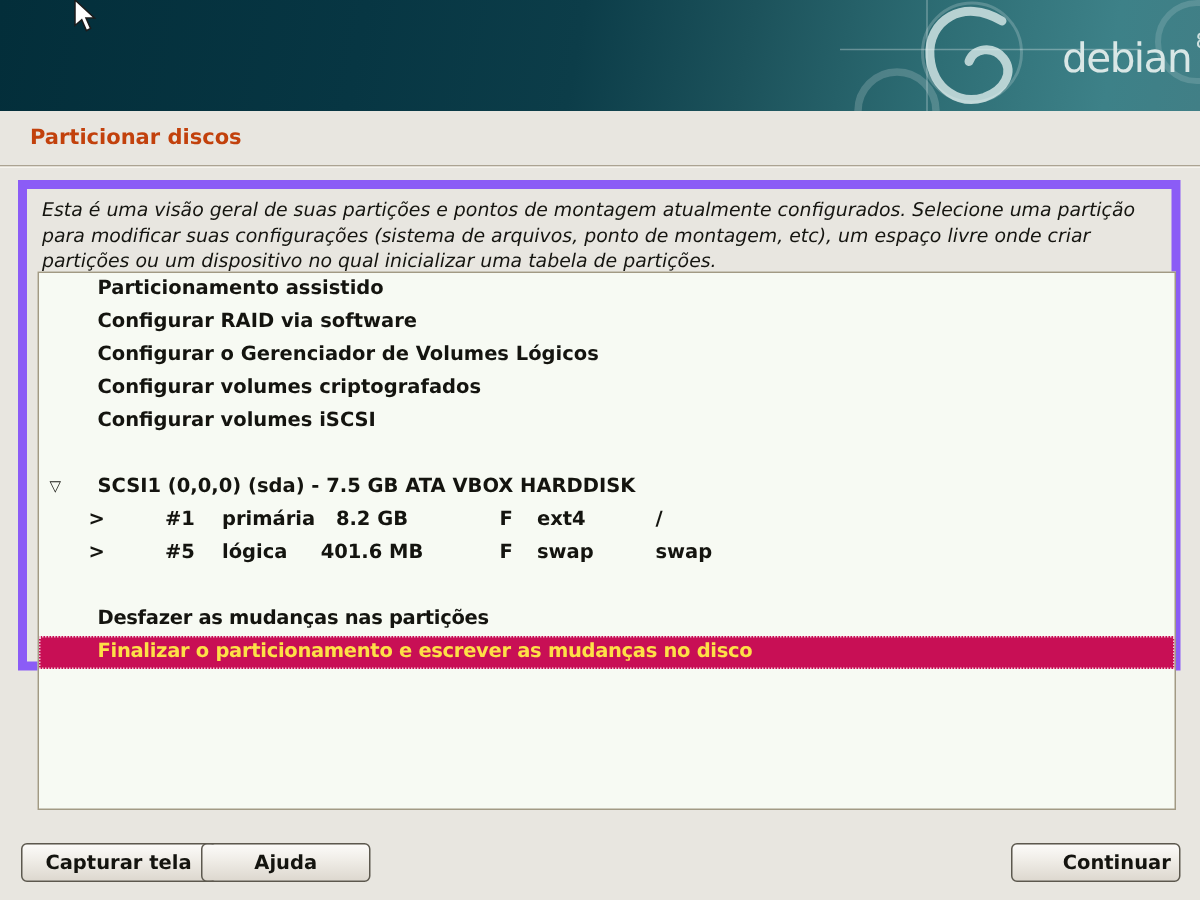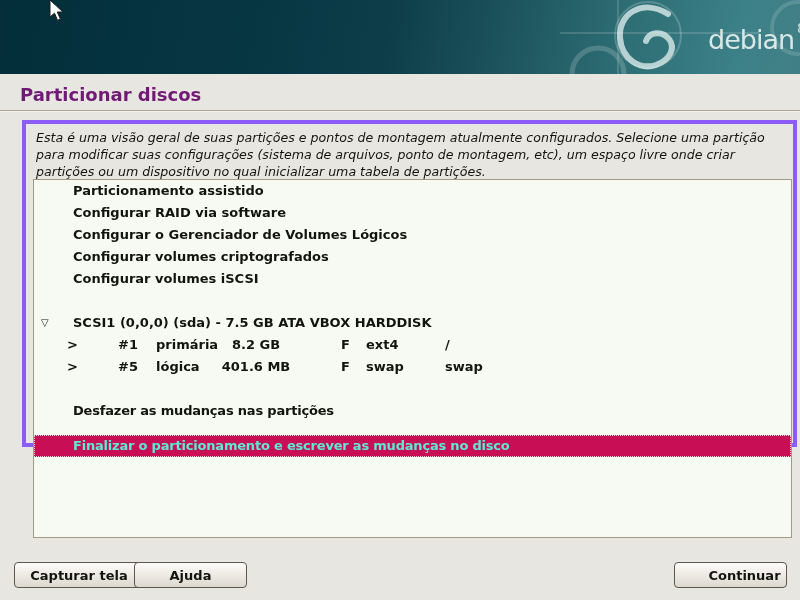--- a/index.html
+++ b/index.html
@@ -10,47 +10,47 @@
   
   .header { position:absolute; left:0; top:0; width:800px; height:74px;
     background:linear-gradient(100deg,#032e3a 0%,#073643 30%,#0c3d49 48%,#1c525b 62%,#2e6e75 78%,#3d8188 92%,#417f86 100%);
     overflow:hidden; }
   .header svg.art { position:absolute; left:560px; top:0; }
   .brand { position:absolute; left:708px; top:24px; color:#d9e7e6; font-size:27px; letter-spacing:-1px; }
   .brand sup { font-size:14px; color:#cfe0df; position:relative; top:-6px; left:3px; letter-spacing:0; }
   .cursor { position:absolute; left:49px; top:0px; }
 
   
-  .page-title { position:absolute; left:20px; top:84px; font-size:18px; font-weight:bold; color:#701a75; }
+  .page-title { position:absolute; left:20px; top:84px; font-size:14px; font-weight:bold; color:#c2410c; }
   .title-divider { position:absolute; left:0; top:110px; width:800px; height:2px;
     border-top:1px solid #aba392; border-bottom:1px solid #f6f4ee; }
 
   
-  .frame { position:absolute; left:22px; top:120px; width:775px; height:327px;
-    border:4px solid #8b5cf6; background:#e8e6e0; }
+  .frame { position:absolute; left:12px; top:120px; width:775px; height:327px;
+    border:6px solid #8b5cf6; background:#e8e6e0; }
   .description { position:absolute; left:10px; top:5px; width:748px;
     font-style:italic; font-size:12.6px; line-height:17px; color:#14140f; }
 
   
   .listbox { position:absolute; left:7px; top:55px; width:759px; height:359px;
     background:#f7faf3; border:1px solid #a29a84; overflow:hidden; }
   .row { position:relative; height:22px; line-height:22px; font-size:13px; font-weight:bold;
     color:#14140f; white-space:nowrap; padding-left:39px; }
   .row.spacer { height:22px; }
   .row .expander { position:absolute; left:7px; top:0; font-size:10px; font-weight:normal; color:#14140f; }
   .part span { position:absolute; top:0; }
   .c-marker { left:33px; }
   .c-num    { left:84px; }
   .c-type   { left:122px; }
   .c-size   { left:178px; width:88px; text-align:center; }
   .c-flag   { left:307px; }
   .c-fs     { left:332px;text-align:center; }
   .c-mount  { left:411px; }
-  .row.selected { background:var(--highlight,#c80f55); color:#5eead4;
-    outline:1px dotted #f3c7d8; outline-offset:-1px; letter-spacing:-0.2px;margin-top:13px; }
+  .row.selected { background:var(--highlight,#c80f55); color:#fde047;
+    outline:1px dotted #f3c7d8; outline-offset:-1px; letter-spacing:-0.2px; }
   .row.undo { letter-spacing:-0.2px; }
 
   
   .btn { position:absolute; top:562px; height:26px; border:1px solid #5c584e; border-radius:4px;
     background:linear-gradient(#fcfbf9 0%,#efece6 45%,#ddd8cf 100%);
     font-family:"DejaVu Sans","Liberation Sans",sans-serif;
     font-size:13px; font-weight:bold; color:#14140f; text-align:center; cursor:pointer; }
   .btn-screenshot { left:14px;  width:130px; }
   .btn-help      { left:134px; width:113px; }
   .btn-back      { left:555px; width:110px; }

